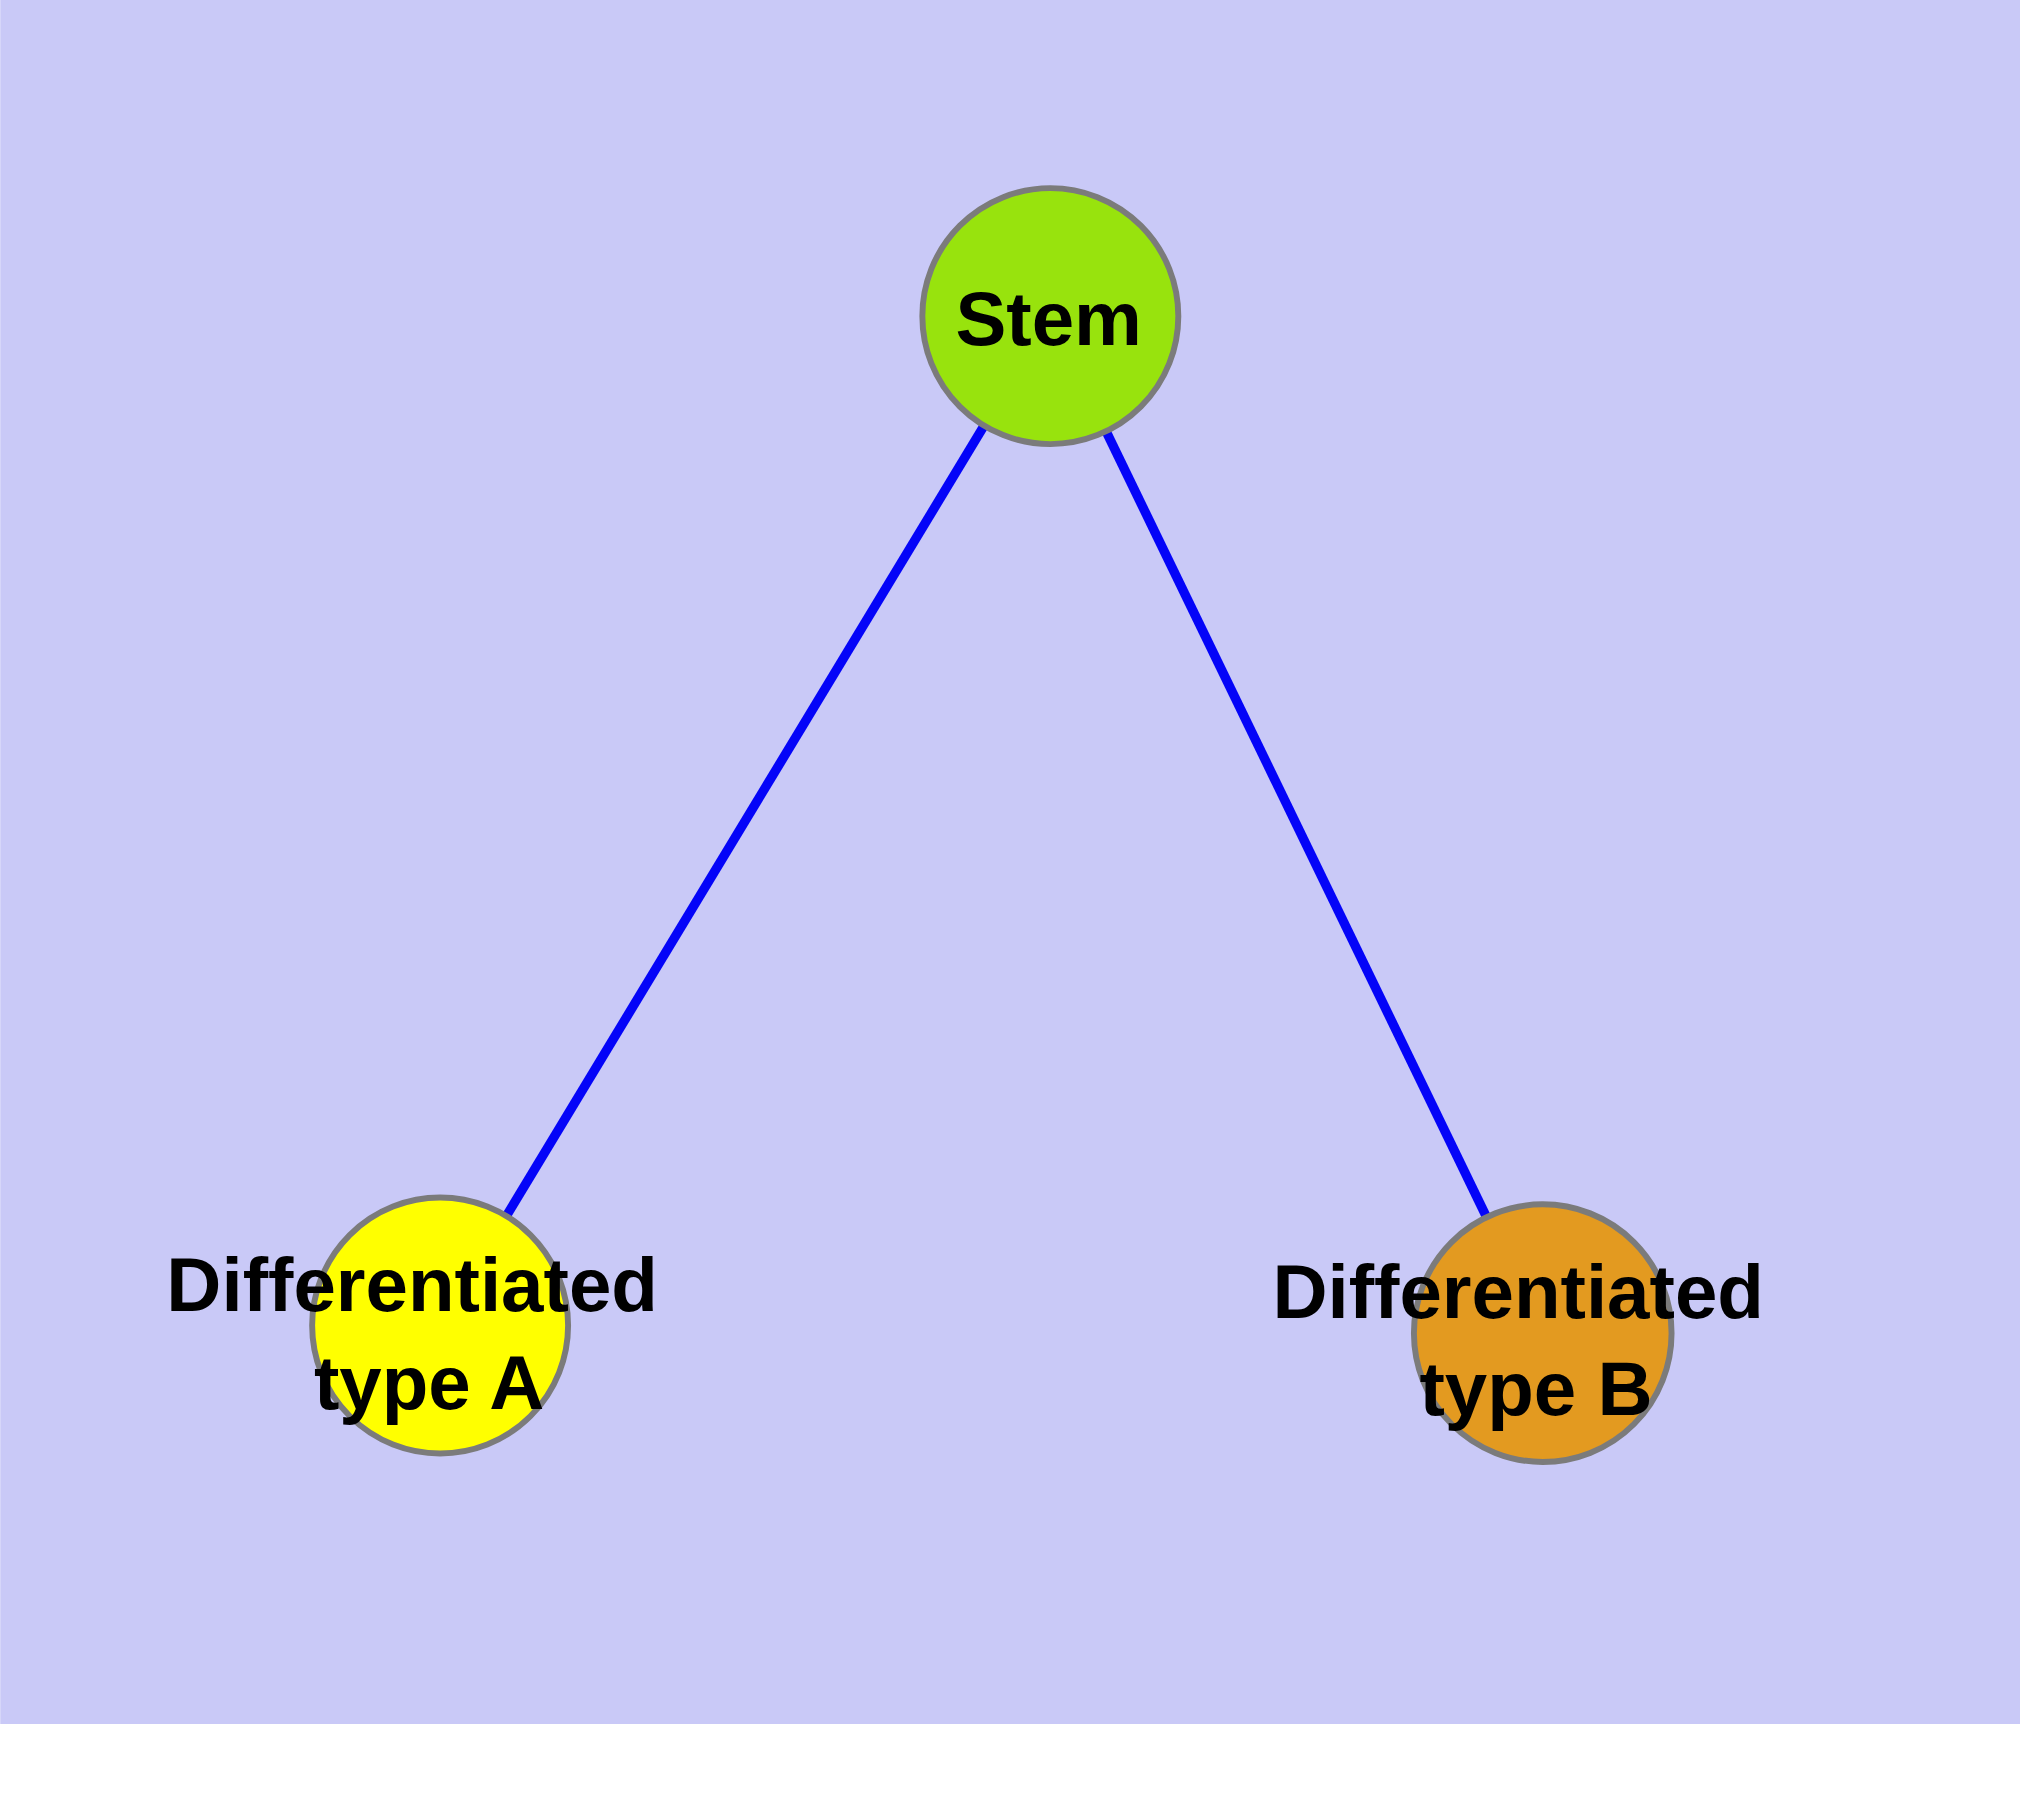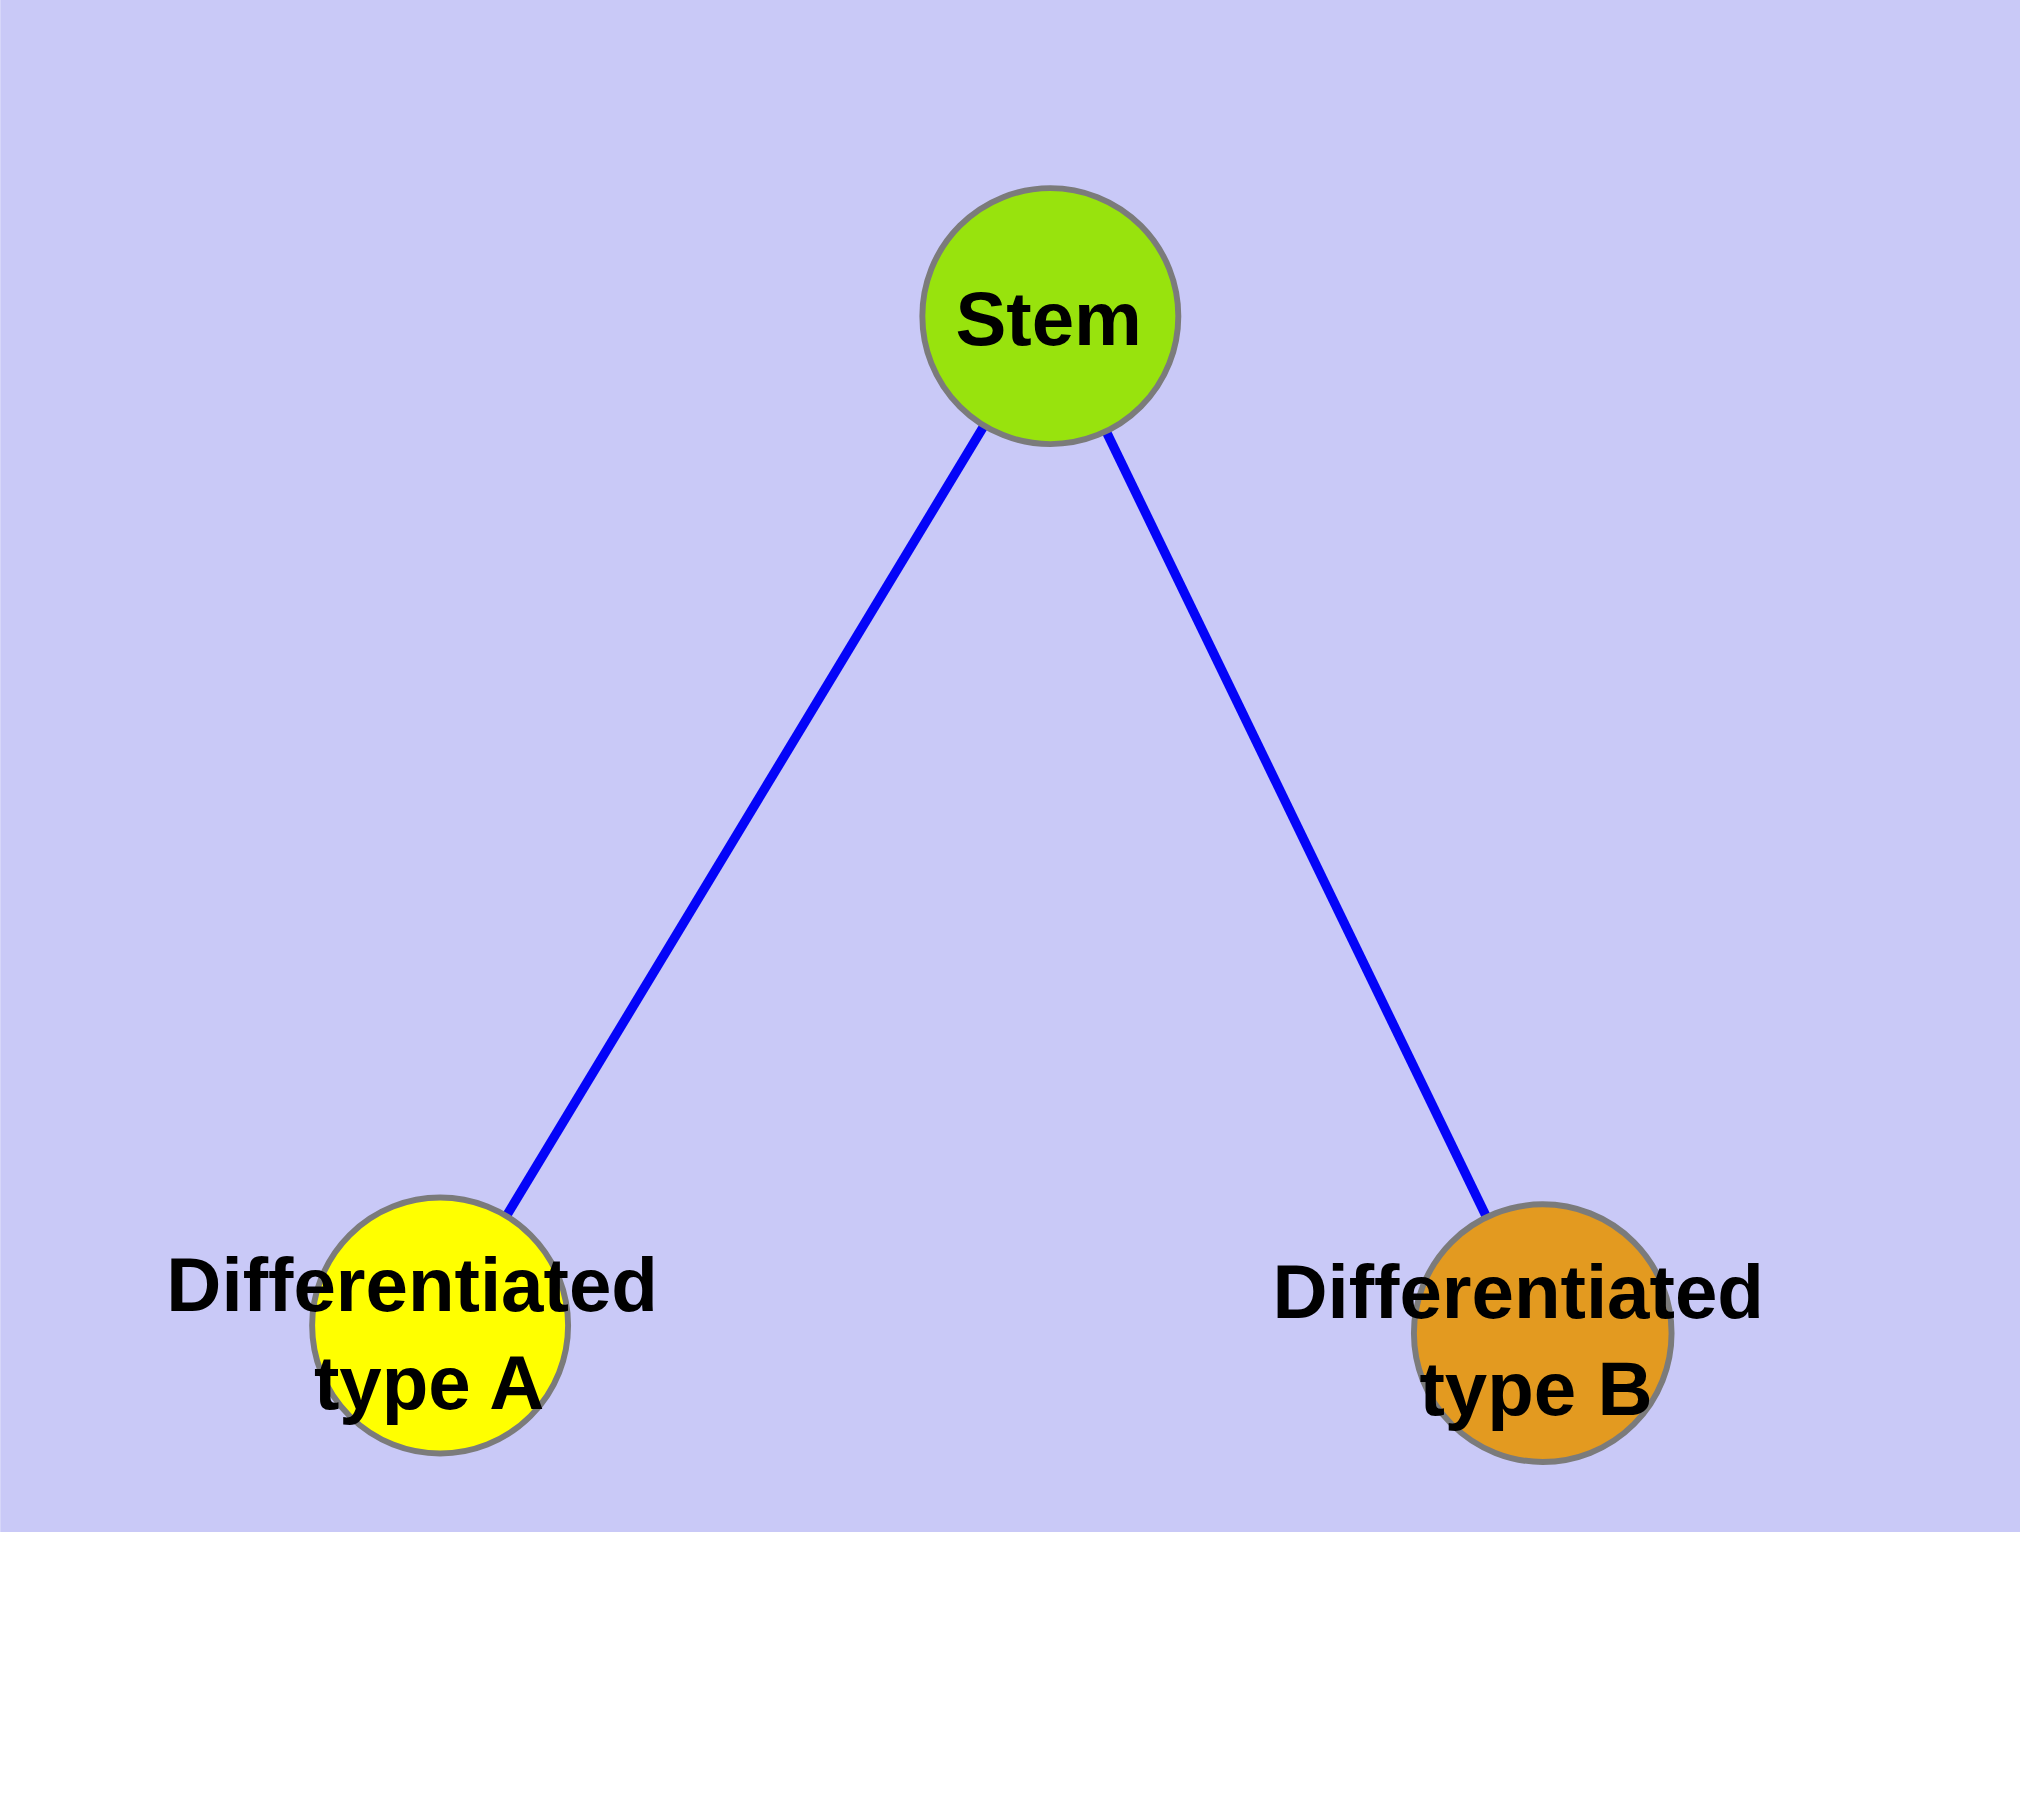--- a/index.html
+++ b/index.html
@@ -3,21 +3,21 @@
 <meta charset="utf-8">
 <style>
   html, body {
     margin: 0;
     padding: 0;
     background: #ffffff;
   }
   .canvas {
     position: relative;
     width: 2021px;
-    height: 1532px;
+    height: 1724px;
     overflow: hidden;
   }
   svg.diagram {
     display: block;
     width: 2021px;
     height: 1812px;
   }
   .edge {
     stroke-width: 11px;
     fill: none;

